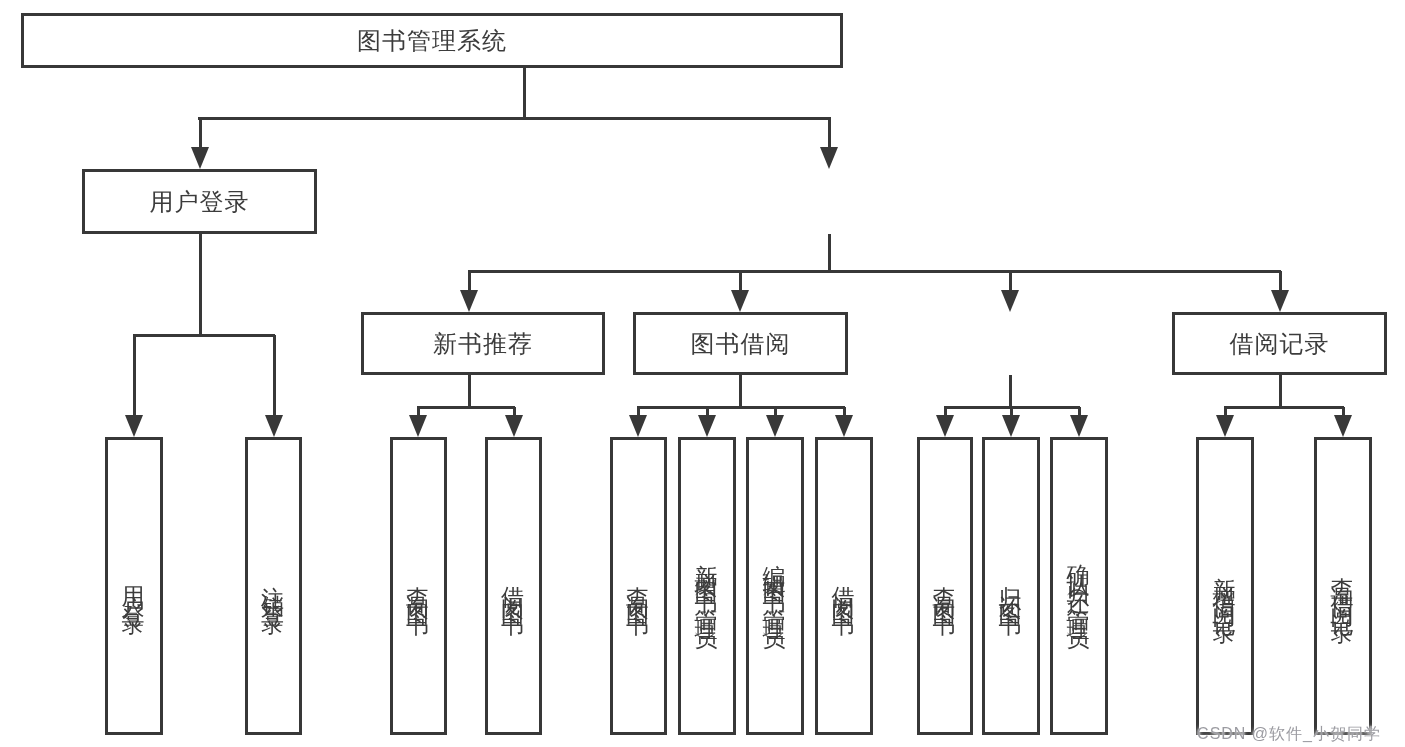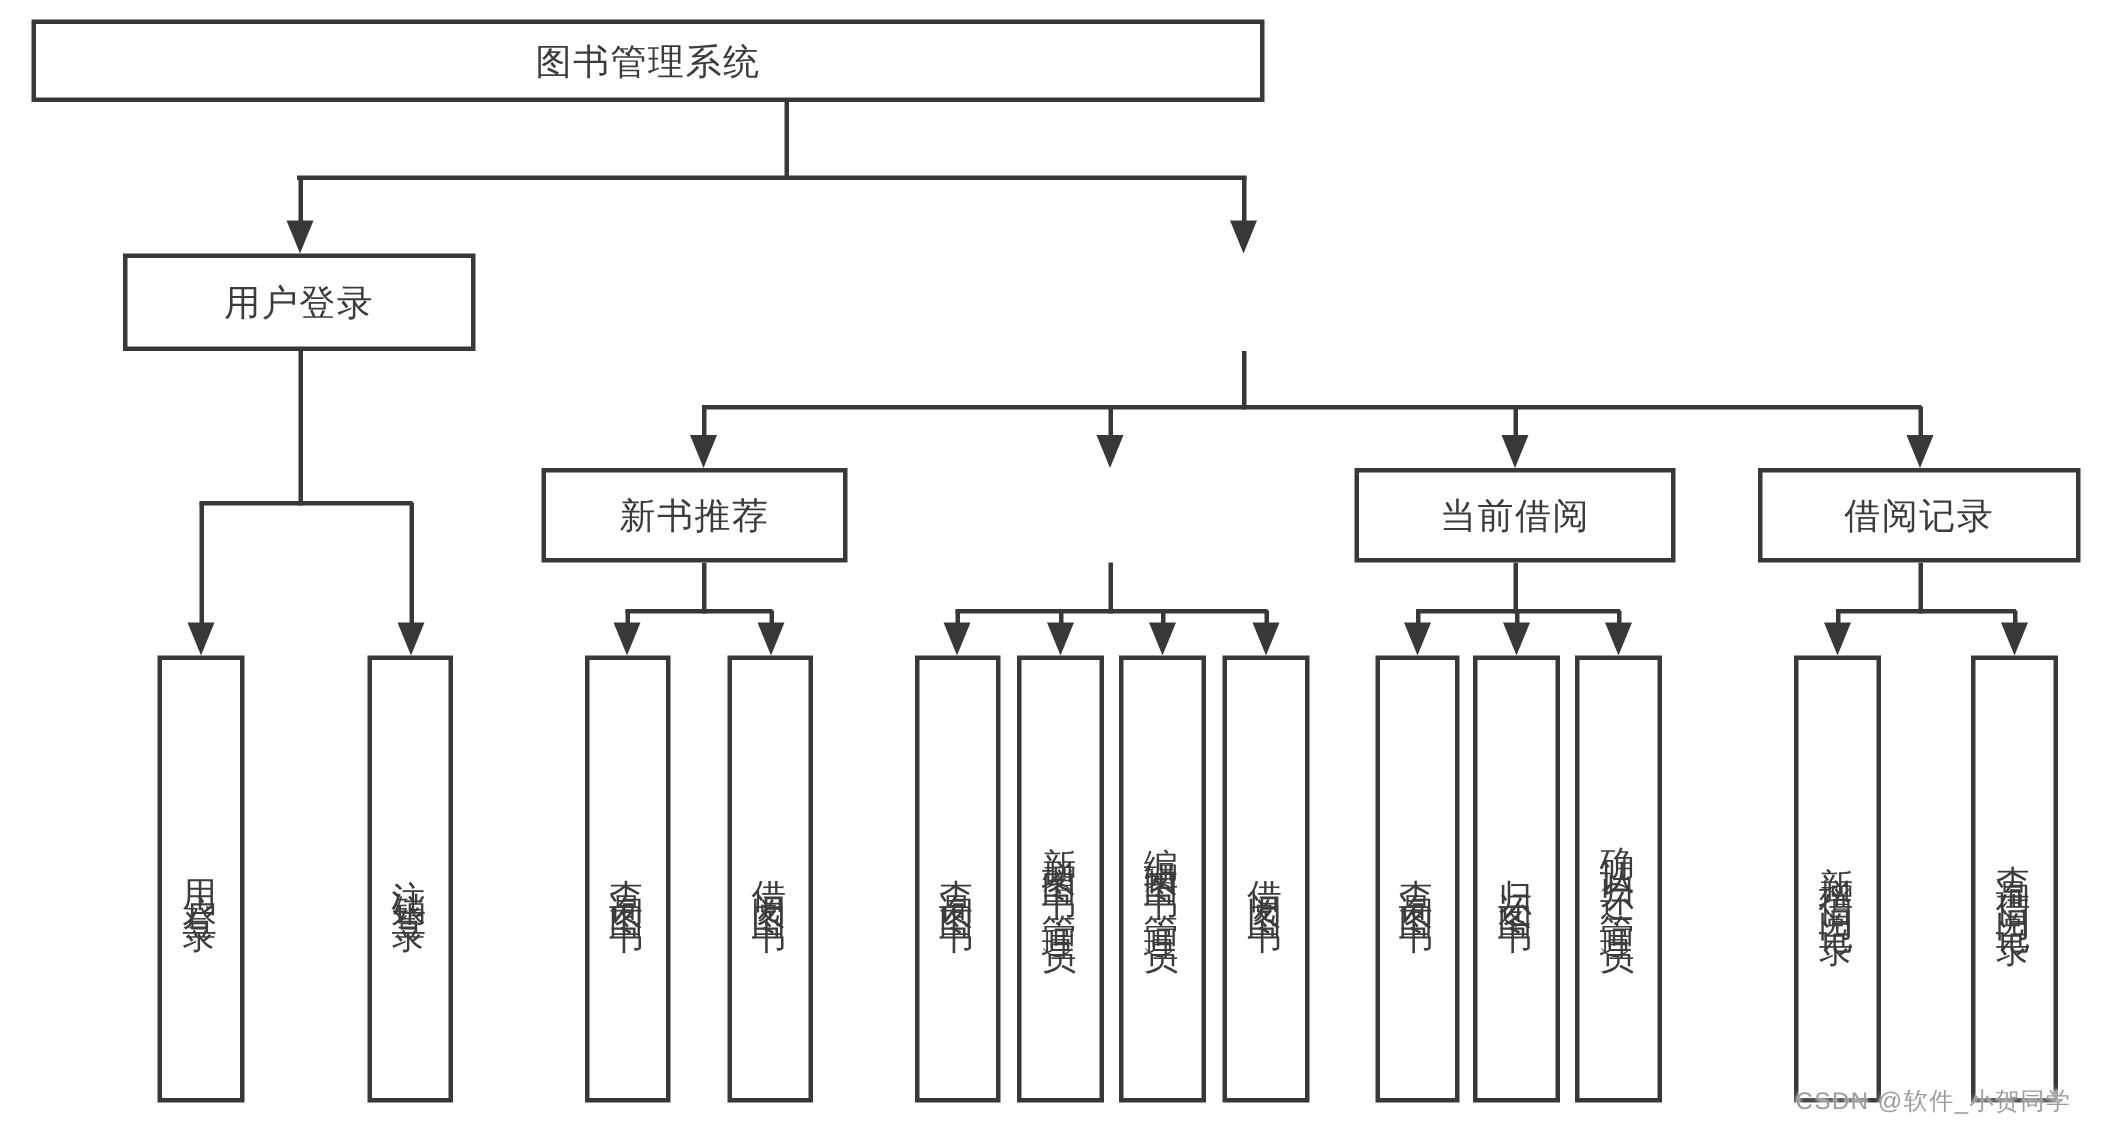--- a/index.html
+++ b/index.html
@@ -123,25 +123,25 @@
     <div class="arrow" style="left: 1002px; top: 415px;"></div>
     <div class="arrow" style="left: 1070px; top: 415px;"></div>
     <div class="arrow" style="left: 1216px; top: 415px;"></div>
     <div class="arrow" style="left: 1334px; top: 415px;"></div>
     <div class="node" style="left: 21px; top: 13px; width: 822px; height: 55px;">
       <span>图书管理系统</span>
     </div>
     <div class="node" style="left: 82px; top: 169px; width: 235px; height: 65px;">
       <span>用户登录</span>
     </div>
-    <div class="node" style="left: 361px; top: 312px; width: 204px; height: 63px;">
+    <div class="node" style="left: 361px; top: 312px; width: 244px; height: 63px;">
       <span>新书推荐</span>
     </div>
-    <div class="node" style="left: 903px; top: 312px; width: 214px; height: 63px;">
-      <span>当前借阅</span>
+    <div class="node" style="left: 633px; top: 312px; width: 215px; height: 63px;">
+      <span>图书借阅</span>
     </div>
     <div class="node" style="left: 1172px; top: 312px; width: 215px; height: 63px;">
       <span>借阅记录</span>
     </div>
     <div class="node vertical" style="left: 105px; top: 437px; width: 58px; height: 298px;">
       <span>用户登录</span>
     </div>
     <div class="node vertical" style="left: 245px; top: 437px; width: 57px; height: 298px;">
       <span>注销登录</span>
     </div>

